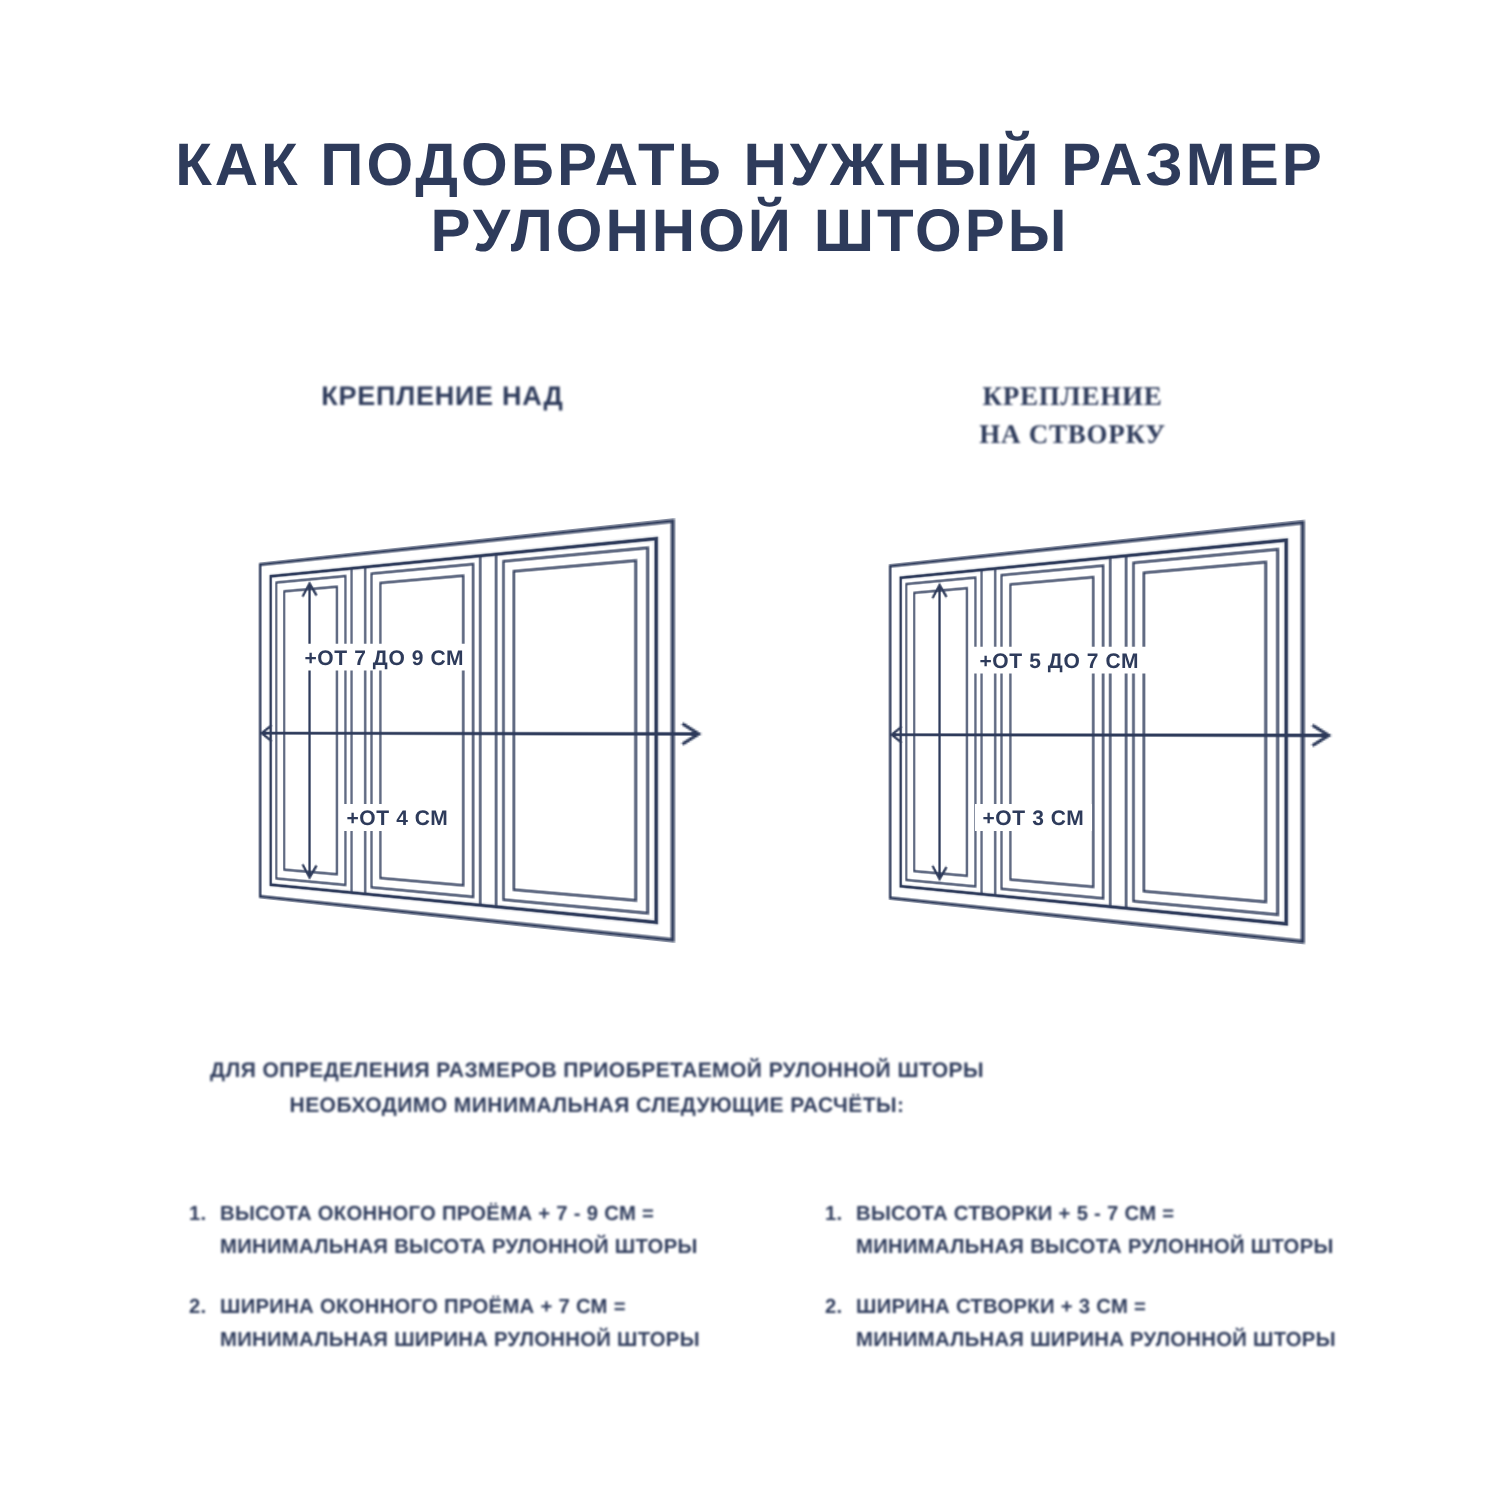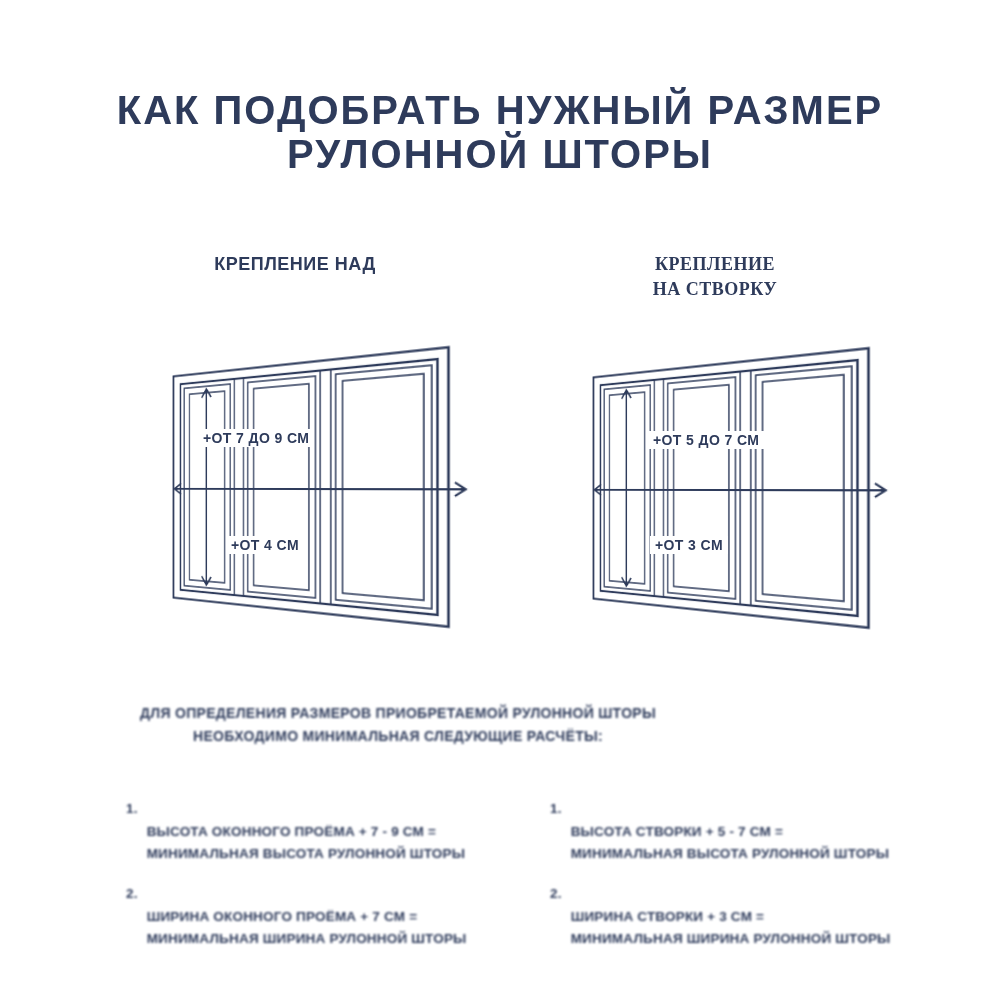--- a/index.html
+++ b/index.html
@@ -32,21 +32,21 @@
   .note{
     position:absolute;top:702px;left:0;width:796px;text-align:center;
     font-size:14px;font-weight:800;line-height:1.65;letter-spacing:.3px;filter:blur(.8px);
   }
   .calc{position:absolute;top:798px;width:360px;}
   .calc.left{left:126px;}
   .calc.right{left:550px;}
   .calc-item{display:flex;gap:9px;margin-bottom:19px;font-size:13.5px;font-weight:800;
     line-height:1.6;letter-spacing:.2px;filter:blur(.8px);}
   .calc-num{flex:0 0 auto;}
-  .calc-text{flex:1 1 auto;margin-top:23px;}
+  .calc-text{flex:1 1 auto;}
 </style>
 </head>
 <body>
 
 <div id="canvas">
 
   <div class="title">
     <div>КАК ПОДОБРАТЬ НУЖНЫЙ РАЗМЕР</div>
     <div>РУЛОННОЙ ШТОРЫ</div>
   </div>

